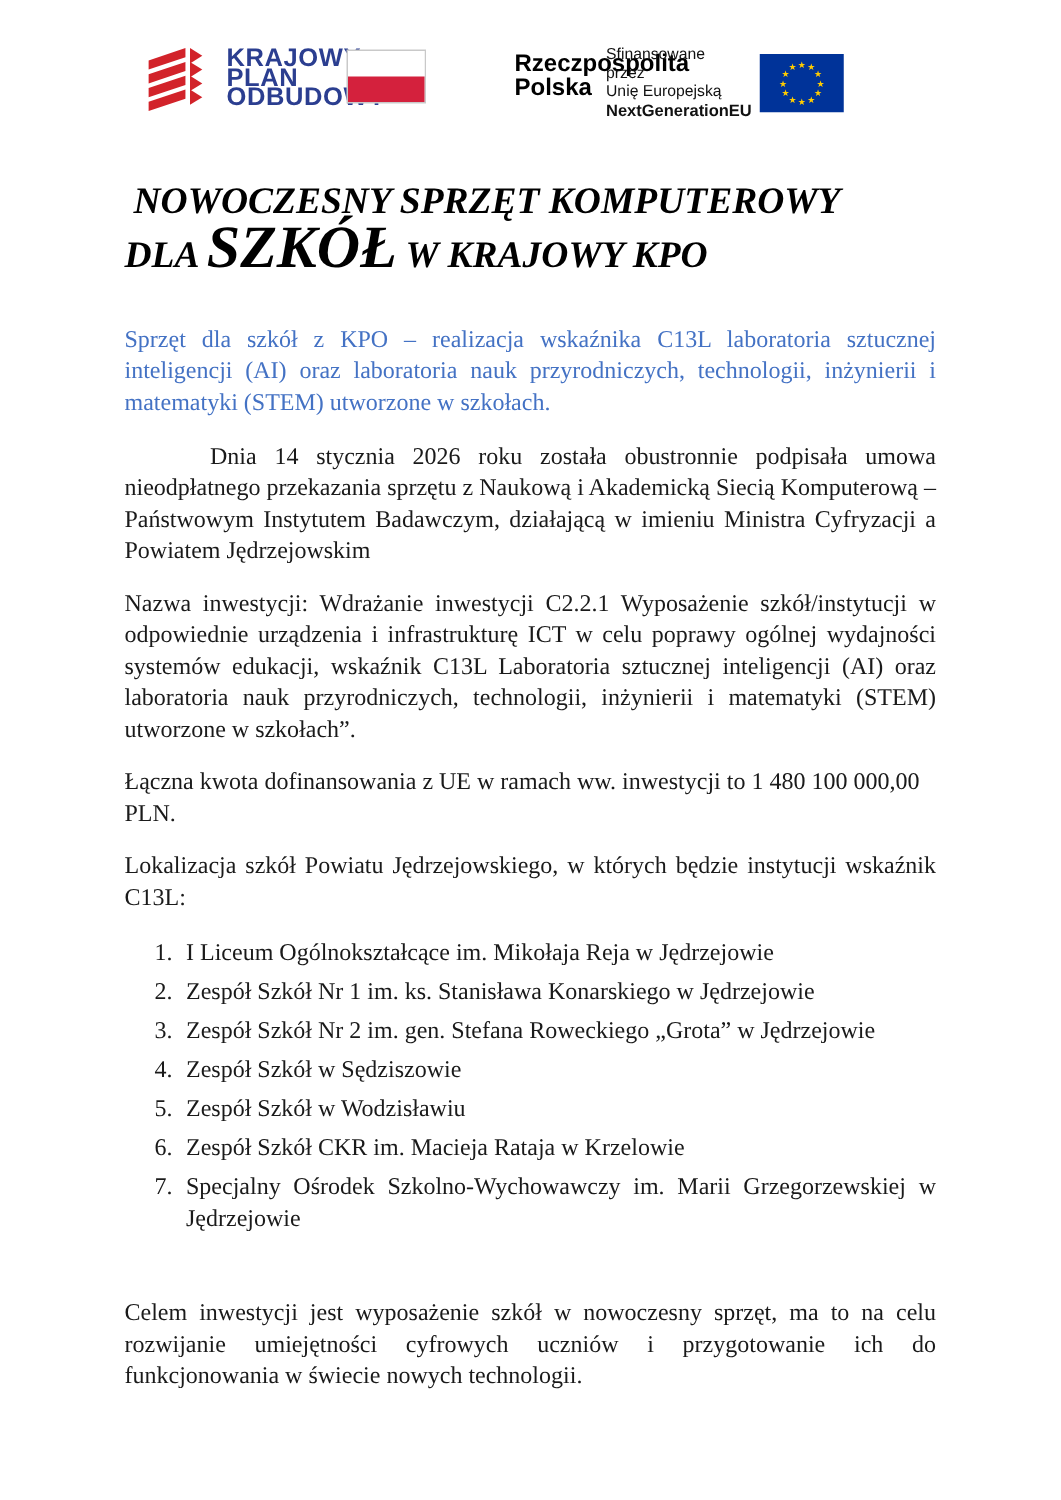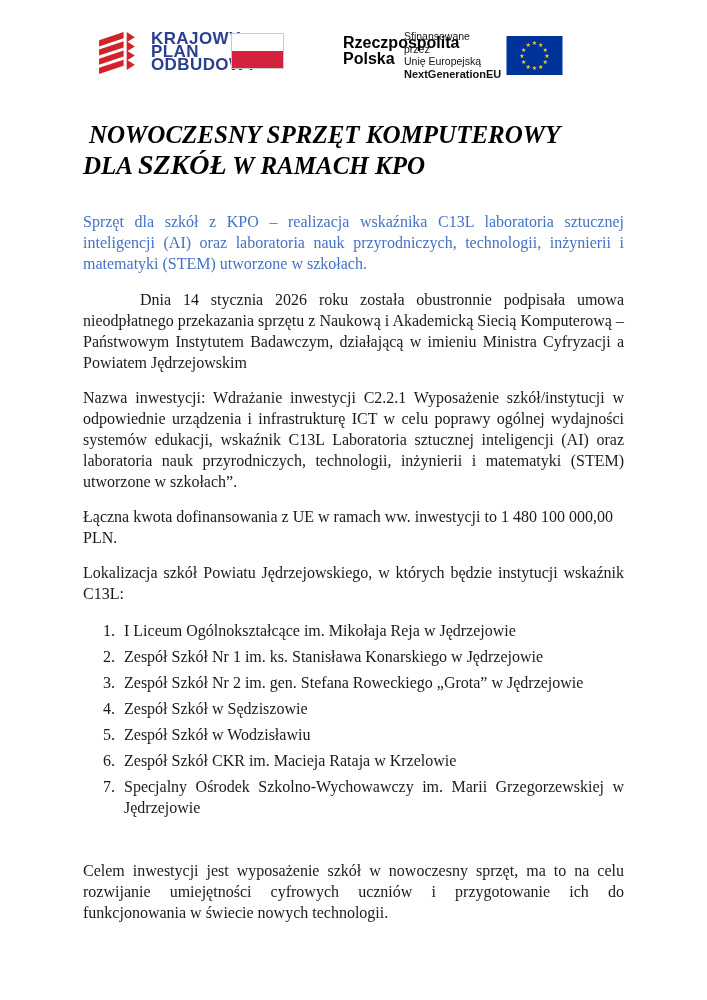--- a/index.html
+++ b/index.html
@@ -50,21 +50,21 @@
   .content{
     position:absolute;top:120px;left:83px;width:541px;
     font-size:16px;line-height:21px;
   }
   .doc-title{
     font-weight:bold;font-size:25px;line-height:30px;color:#000;
     margin-bottom:30px;
     font-style:italic;
   }
   .doc-title .t1{padding-left:6px;}
-  .doc-title .t2big{font-size:28px;}
+  .doc-title .t2big{font-size:40px;}
   p{ text-align:justify; margin-bottom:14px; }
   .lead{
     color:var(--accent-blue);font-weight:normal;margin-bottom:15px;
   }
   .indent{ text-indent:57px; }
   .funding{ text-align:left; }
   ol.schools{
     list-style:none;counter-reset:li;
     margin:16px 0 0 20px;
   }
@@ -141,21 +141,21 @@
           <text x="21.8" y="10.9">★</text>
         </g>
       </svg>
     </div>
   </header>
 
   <main class="content">
 
     <h1 class="doc-title">
       <span class="t1">NOWOCZESNY SPRZĘT KOMPUTEROWY</span><br>
-      <span class="t2"><span>DLA </span><span class="t2big">SZKÓŁ</span><span> W RAMACH KPO</span></span>
+      <span class="t2"><span>DLA </span><span class="t2big">SZKÓŁ</span><span> W KRAJOWY KPO</span></span>
     </h1>
 
     <p class="lead">Sprzęt dla szkół z KPO – realizacja wskaźnika C13L laboratoria sztucznej inteligencji (AI) oraz laboratoria nauk przyrodniczych, technologii, inżynierii i matematyki (STEM) utworzone w szkołach.</p>
 
     <p class="indent">Dnia 14 stycznia 2026 roku została obustronnie podpisała umowa nieodpłatnego przekazania sprzętu z Naukową i Akademicką Siecią Komputerową – Państwowym Instytutem Badawczym, działającą w imieniu Ministra Cyfryzacji a  Powiatem Jędrzejowskim</p>
 
     <p>Nazwa inwestycji: Wdrażanie inwestycji C2.2.1 Wyposażenie szkół/instytucji w odpowiednie urządzenia i infrastrukturę ICT w celu poprawy ogólnej wydajności systemów edukacji, wskaźnik C13L Laboratoria sztucznej inteligencji (AI) oraz laboratoria nauk przyrodniczych, technologii, inżynierii i matematyki (STEM) utworzone w szkołach”.</p>
 
     <p class="funding">Łączna kwota dofinansowania z UE w ramach ww. inwestycji to 1 480 100 000,00 PLN.</p>
 

